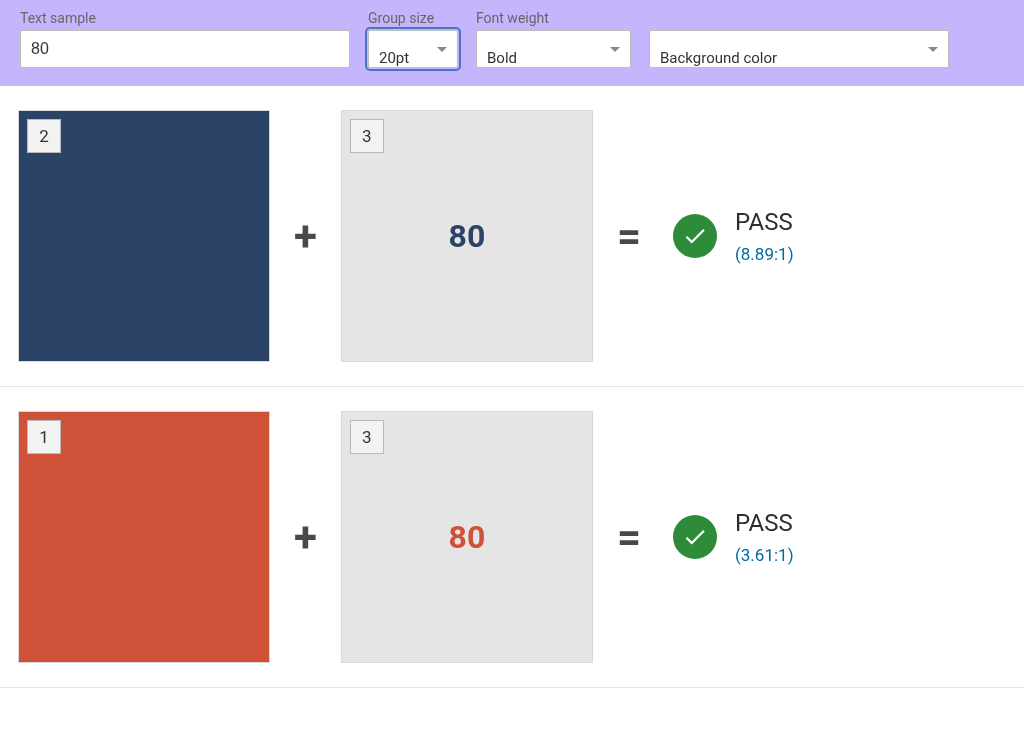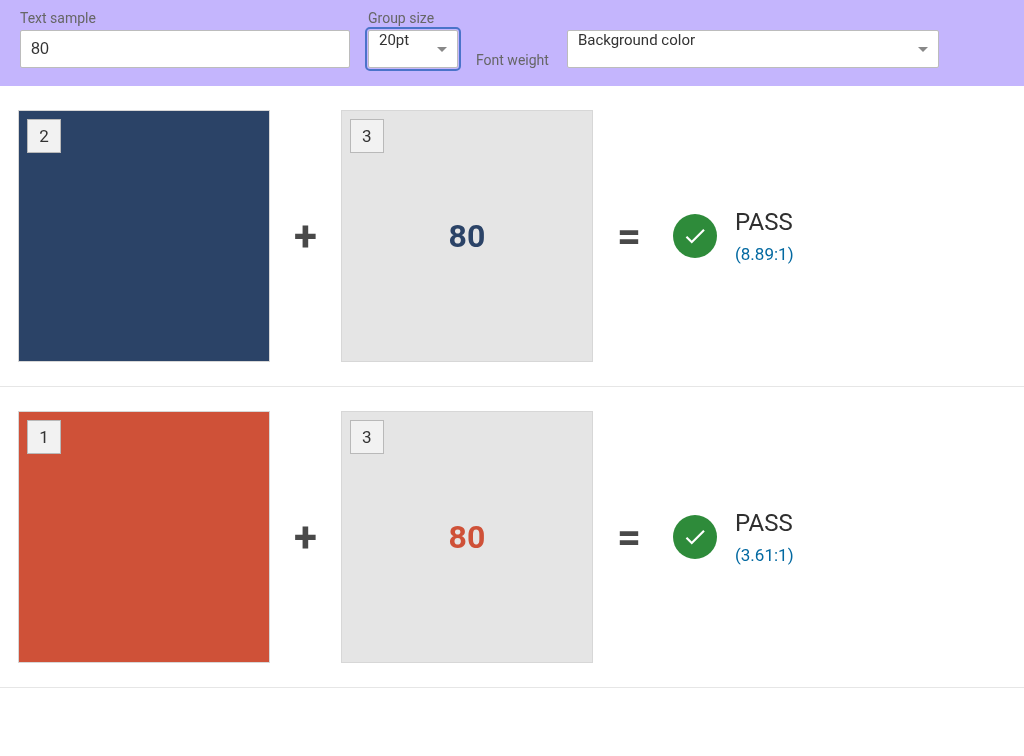--- a/index.html
+++ b/index.html
@@ -38,41 +38,41 @@
   .select {
     height: 38px;
     border: 1px solid #bcbcbc;
     background: #fff;
     padding: 0 22px 0 10px;
     font-size: 15px;
     color: #333;
     border-radius: 2px;
     position: relative;
     display: flex;
-    align-items: flex-start;
+    align-items: flex-end;
     cursor: pointer;
   }
   .select.focused {
     outline: 2px solid #4a73c9;
     outline-offset: 1px;
   }
   .select .caret {
     position: absolute;
     right: 10px;
     top: 50%;
     margin-top: -2px;
     width: 0; height: 0;
     border-left: 5px solid transparent;
     border-right: 5px solid transparent;
     border-top: 5px solid #888;
   }
   .w-text { width: 330px; }
   .w-fsize { width: 90px; }
   .w-fweight { width: 155px; }
-  .w-group { width: 372px; }
+  .w-group { width: 300px; }
 
   .rows { padding: 0; }
   .row {
     display: flex;
     align-items: center;
     gap: 24px;
     padding: 24px 18px;
     border-bottom: 1px solid #e6e6e6;
   }
   .swatch {
@@ -137,20 +137,24 @@
   <div class="field">
     <span class="label">Group size</span>
     <div class="select w-fsize focused">
       <span>20pt</span>
       <span class="caret"></span>
     </div>
   </div>
 
   <div class="field">
     <span class="label">Font weight</span>
+    <div class="select w-fweight">
+      <span>Bold</span>
+      <span class="caret"></span>
+    </div>
   </div>
 
   <div class="field">
     <div class="select w-group">
       <span>Background color</span>
       <span class="caret"></span>
     </div>
   </div>
 
 </div>

